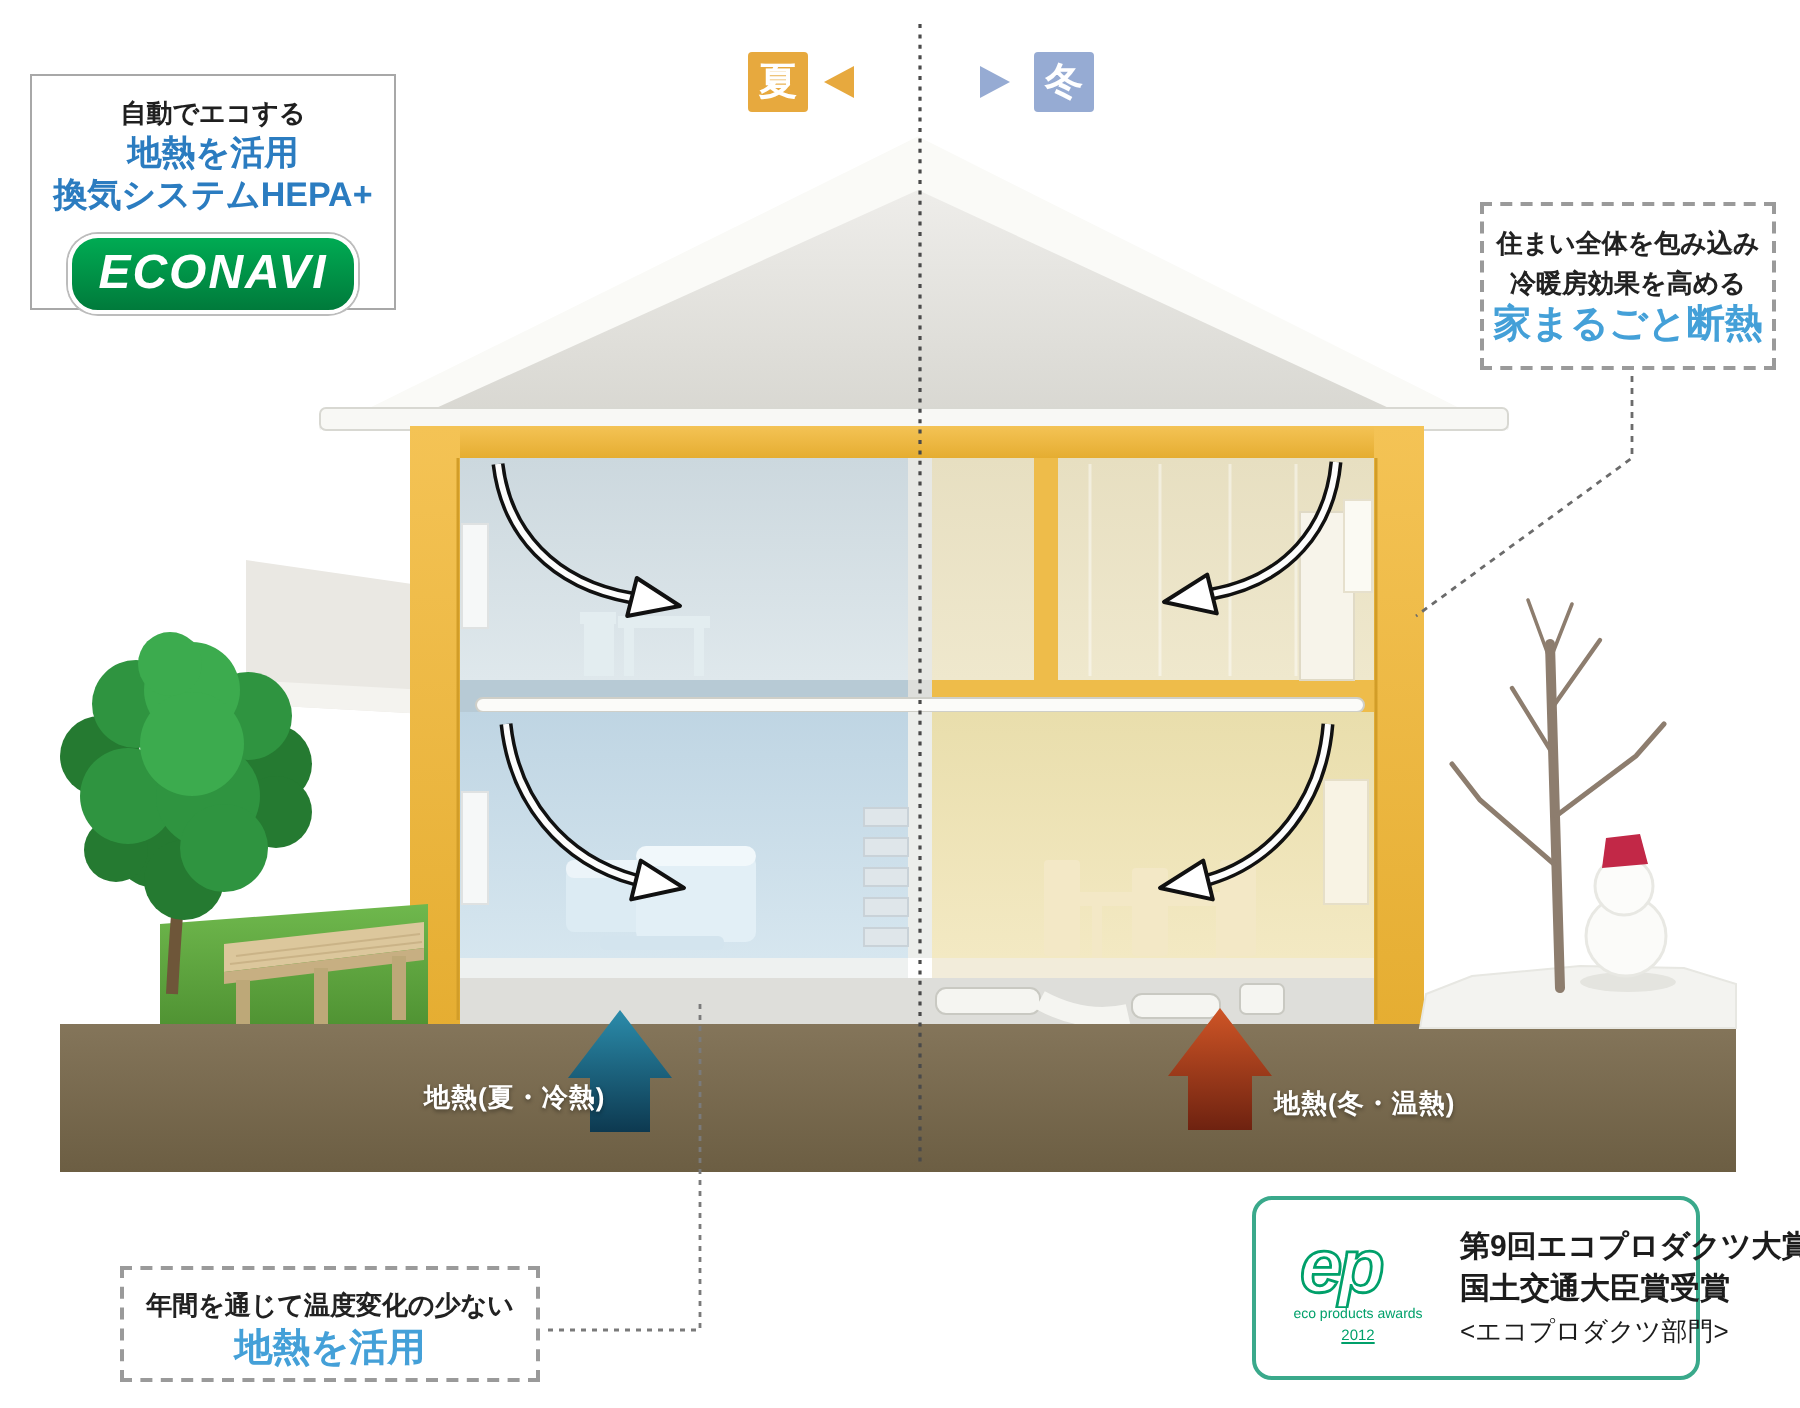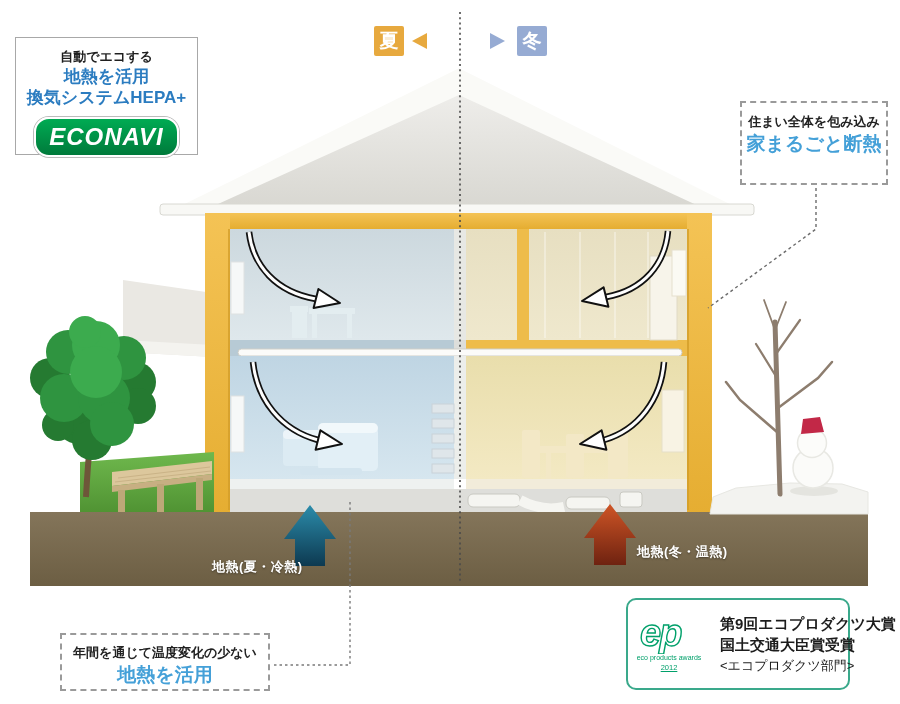--- a/index.html
+++ b/index.html
@@ -20,21 +20,21 @@
   .co-line{font-size:13px;font-weight:bold;color:#222;line-height:1.5;}
   .co-head{font-size:19px;font-weight:bold;color:#44a0d8;line-height:1.3;}
   .season-box{position:absolute;width:30px;height:30px;display:flex;align-items:center;
      justify-content:center;color:#fff;font-size:19px;font-weight:bold;border-radius:2px;}
   .tri{position:absolute;width:0;height:0;}
   .ground-label{position:absolute;color:#fff;font-size:13px;font-weight:bold;
      letter-spacing:.5px;text-shadow:0 1px 2px rgba(0,0,0,.4);white-space:nowrap;}
   
   .award{position:absolute;left:626px;top:598px;width:224px;height:92px;background:#fff;
      border:2px solid #3aa98b;border-radius:10px;display:flex;align-items:center;
-     gap:10px;padding:6px 0;box-sizing:border-box;}
+     gap:10px;padding:6px 10px;box-sizing:border-box;}
   .award-logo{display:flex;flex-direction:column;align-items:center;width:82px;flex:0 0 auto;}
   .award-cap{font-size:7px;color:#00a06a;line-height:1.2;white-space:nowrap;}
   .award-year{font-size:7.5px;color:#00a06a;text-decoration:underline;}
   .award-text{text-align:left;}
   .award-l1{font-size:15px;font-weight:bold;color:#1c1c1c;line-height:1.45;white-space:nowrap;}
   .award-l3{font-size:13px;color:#1c1c1c;line-height:1.5;white-space:nowrap;}
 </style>
 </head>
 <body>
 
@@ -269,29 +269,30 @@
     <span class="badge-econavi">ECONAVI</span>
   </div>
 
   <div class="season-box" style="left:374px;top:26px;background:#e7a93e;">夏</div>
   <div class="tri" style="left:412px;top:33px;border-top:8px solid transparent;border-bottom:8px solid transparent;border-right:15px solid #e7a93e;"></div>
   <div class="tri" style="left:490px;top:33px;border-top:8px solid transparent;border-bottom:8px solid transparent;border-left:15px solid #96abd3;"></div>
   <div class="season-box" style="left:517px;top:26px;background:#96abd3;">冬</div>
 
   <div class="callout dashedb" style="left:740px;top:101px;width:148px;height:84px;padding-top:9px;">
     <div class="co-line">住まい全体を包み込み</div>
+    <div class="co-line">冷暖房効果を高める</div>
     <div class="co-head">家まるごと断熱</div>
   </div>
 
   <div class="callout dashedb" style="left:60px;top:633px;width:210px;height:58px;padding-top:8px;">
     <div class="co-line">年間を通じて温度変化の少ない</div>
     <div class="co-head">地熱を活用</div>
   </div>
 
-  <div class="ground-label" style="left:212px;top:558px;text-align:right;">地熱(夏・冷熱)</div>
+  <div class="ground-label" style="left:212px;top:540px;text-align:right;">地熱(夏・冷熱)</div>
   <div class="ground-label" style="left:637px;top:543px;">地熱(冬・温熱)</div>
 
   <div class="award">
     <div class="award-logo">
       <svg width="70" height="38" viewBox="0 0 70 38">
         <text x="6" y="30" font-size="38" font-style="italic" font-weight="bold" letter-spacing="-2" fill="none" stroke="#00a06a" stroke-width="1.4">ep</text>
       </svg>
       <div class="award-cap">eco products awards</div>
       <div class="award-year">2012</div>
     </div>

